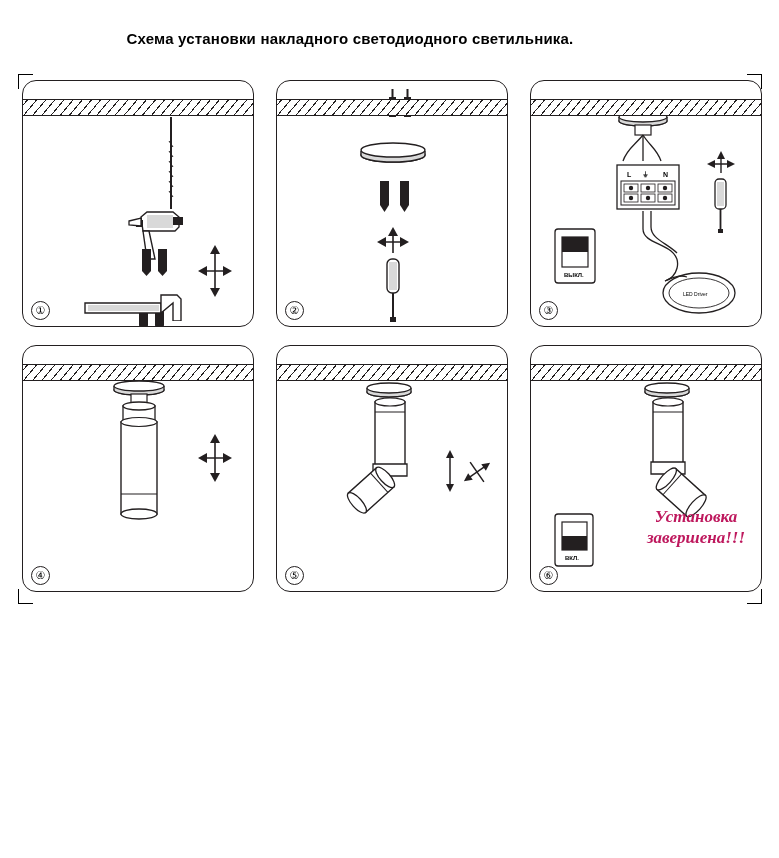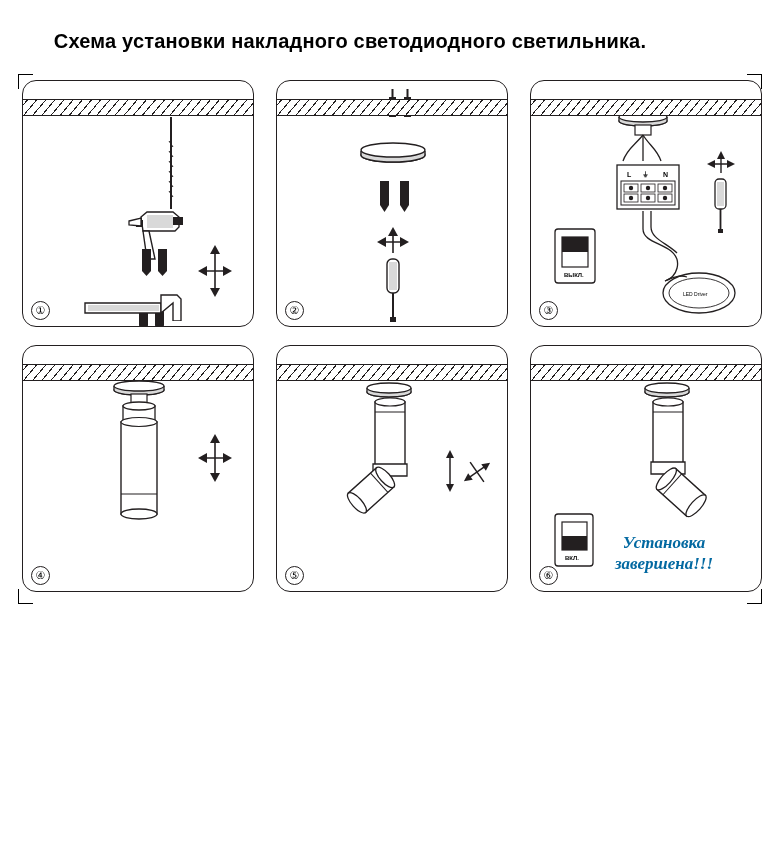--- a/index.html
+++ b/index.html
@@ -14,21 +14,21 @@
     color: #000000;
     position: relative;
     overflow: hidden;
   }
   .page-title {
     position: absolute;
     top: 30px;
     left: 0;
     width: 700px;
     text-align: center;
-    font-size: 20px;
+    font-size: 15px;
     font-weight: bold;
     letter-spacing: 0.2px;
   }
   
   .crop {
     position: absolute;
     width: 14px;
     height: 14px;
     border: 0 solid #000;
   }
@@ -86,31 +86,30 @@
     background:
       repeating-linear-gradient(
         -50deg,
         #231f20 0px, #231f20 1px,
         #ffffff 1px, #ffffff 7px
       );
   }
 
   .fin-text {
     position: absolute;
-    left: 60px;
+    left: 92px;
     top: 160px;
     width: 146px;
     text-align: center;
     font-family: "Liberation Serif", serif;
     font-style: italic;
     font-weight: bold;
     font-size: 17px;
     line-height: 21px;
-    color: #0369a1;
-    margin-top: 26px;
+    color: #be185d;
   }
   svg { display: block; }
   .sw-label {
     font-family: "Liberation Sans", sans-serif;
     font-size: 6px;
     font-weight: bold;
   }
   .tiny {
     font-family: "Liberation Sans", sans-serif;
     font-size: 5px;

